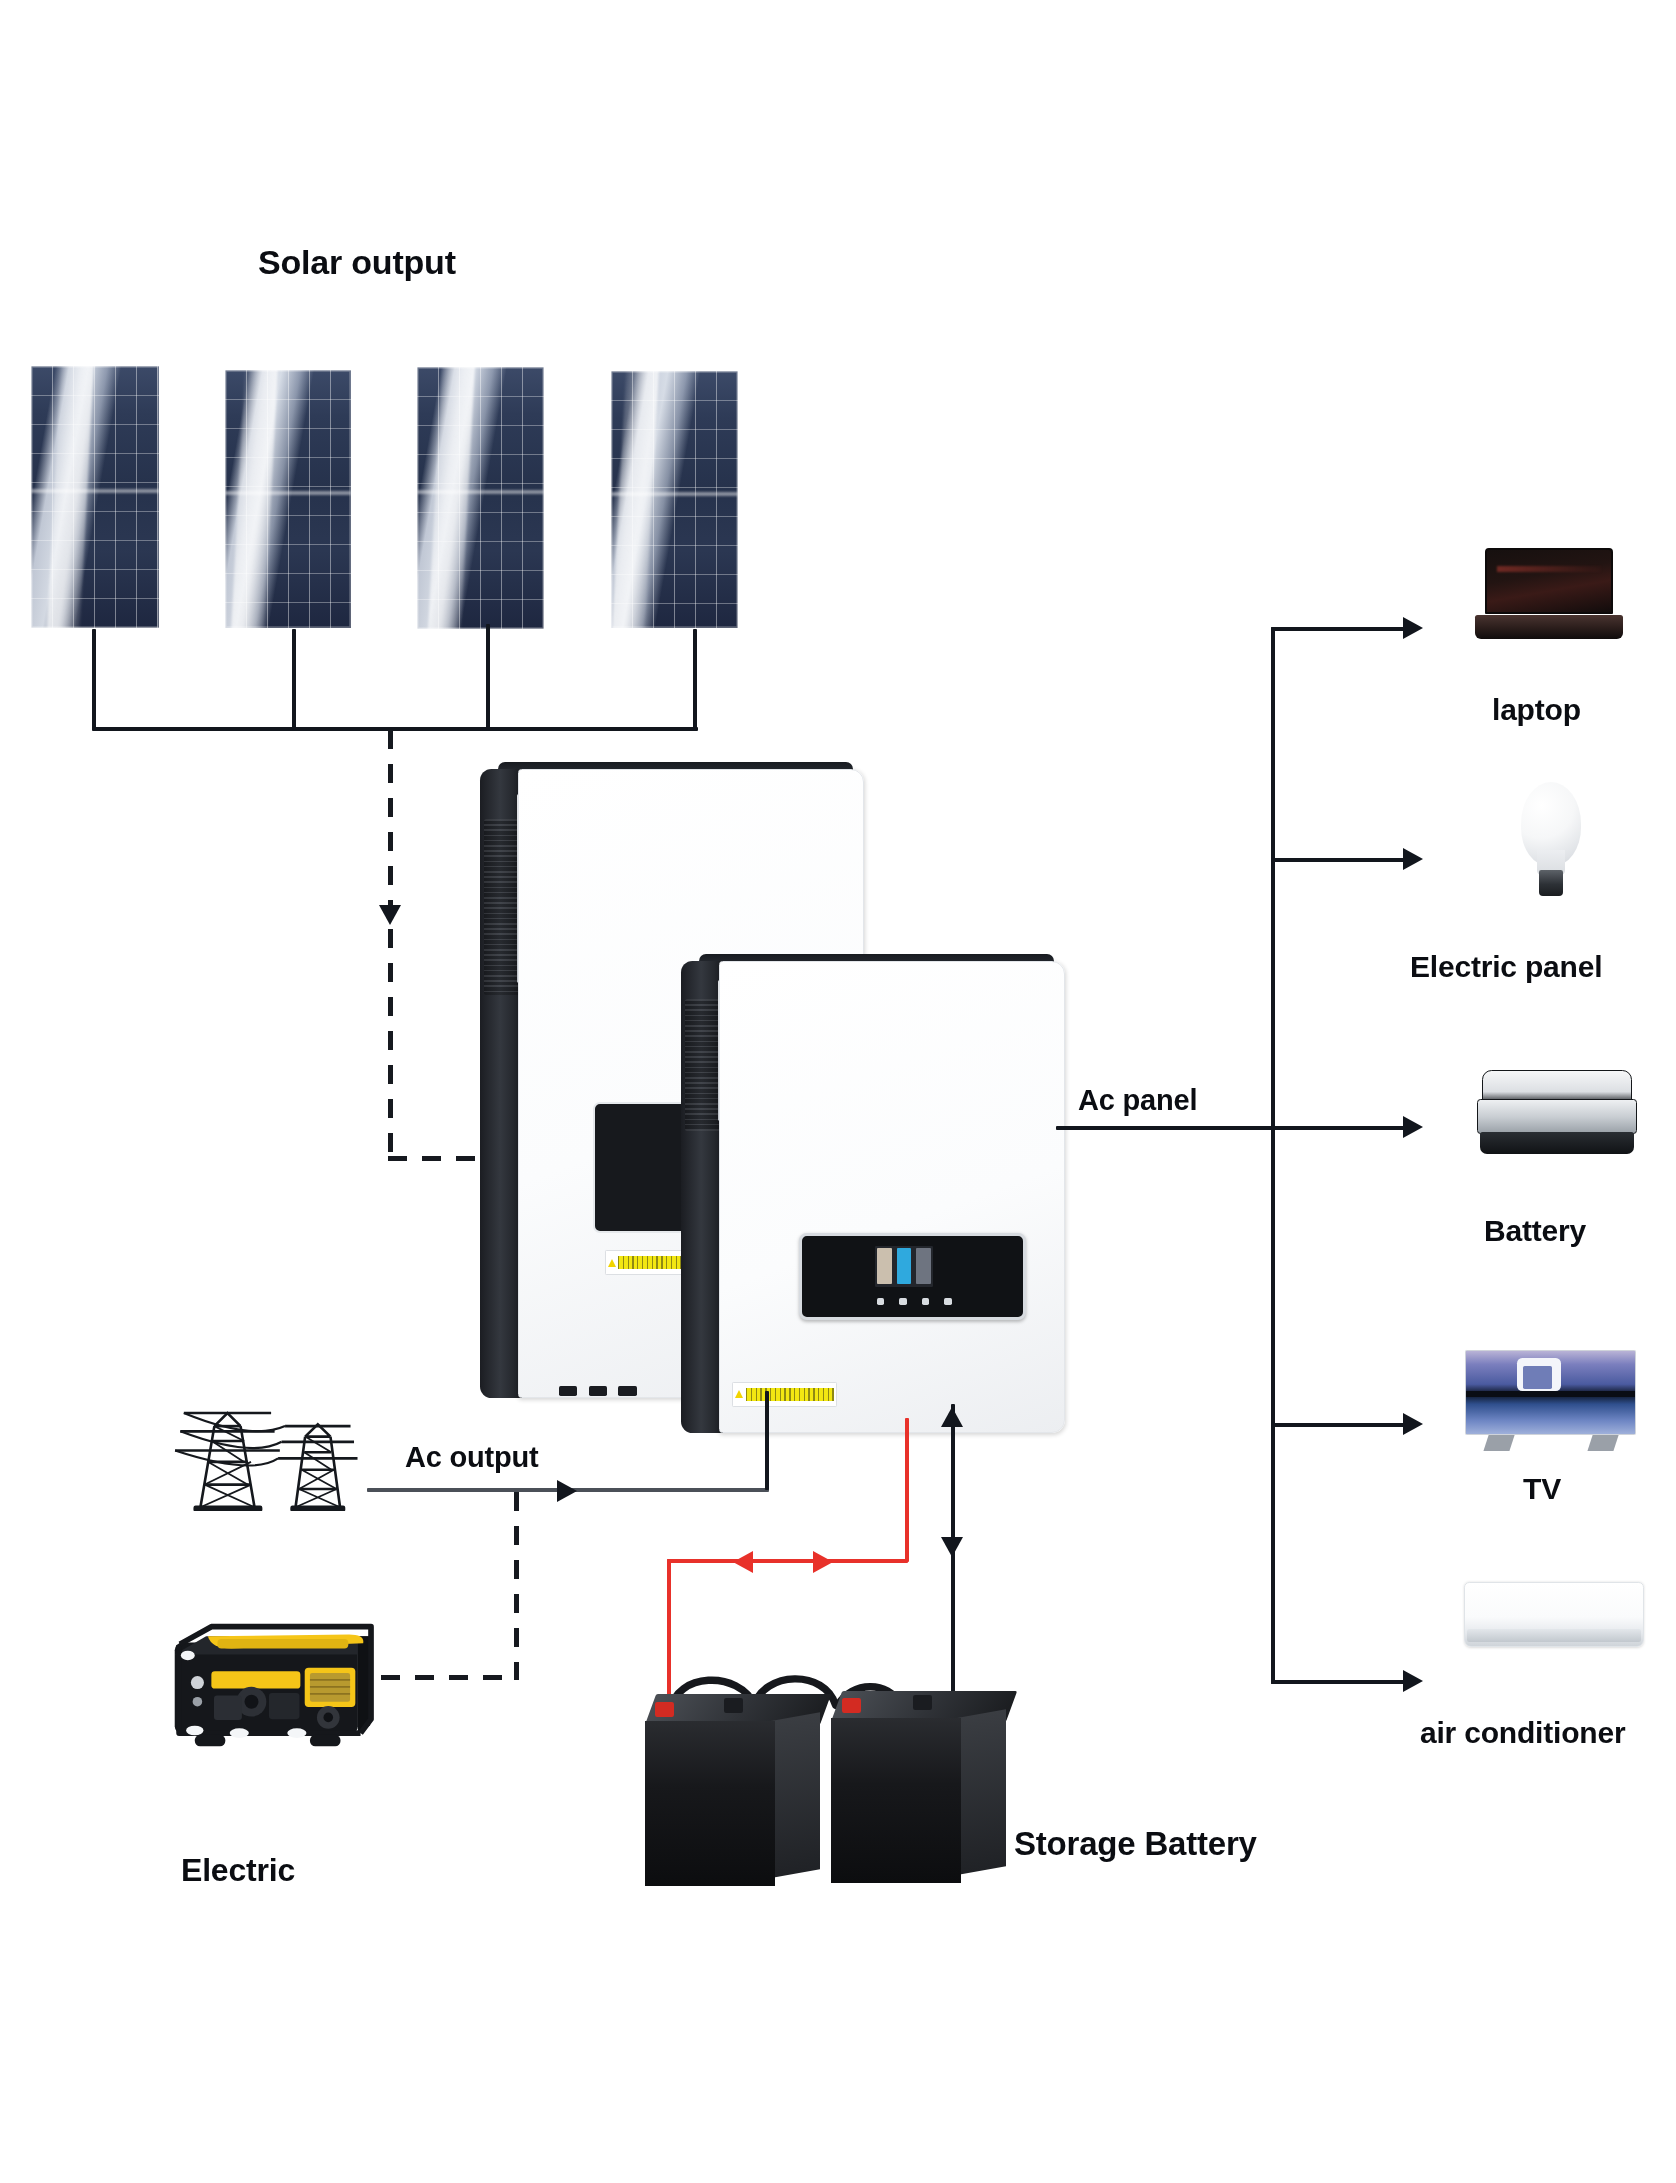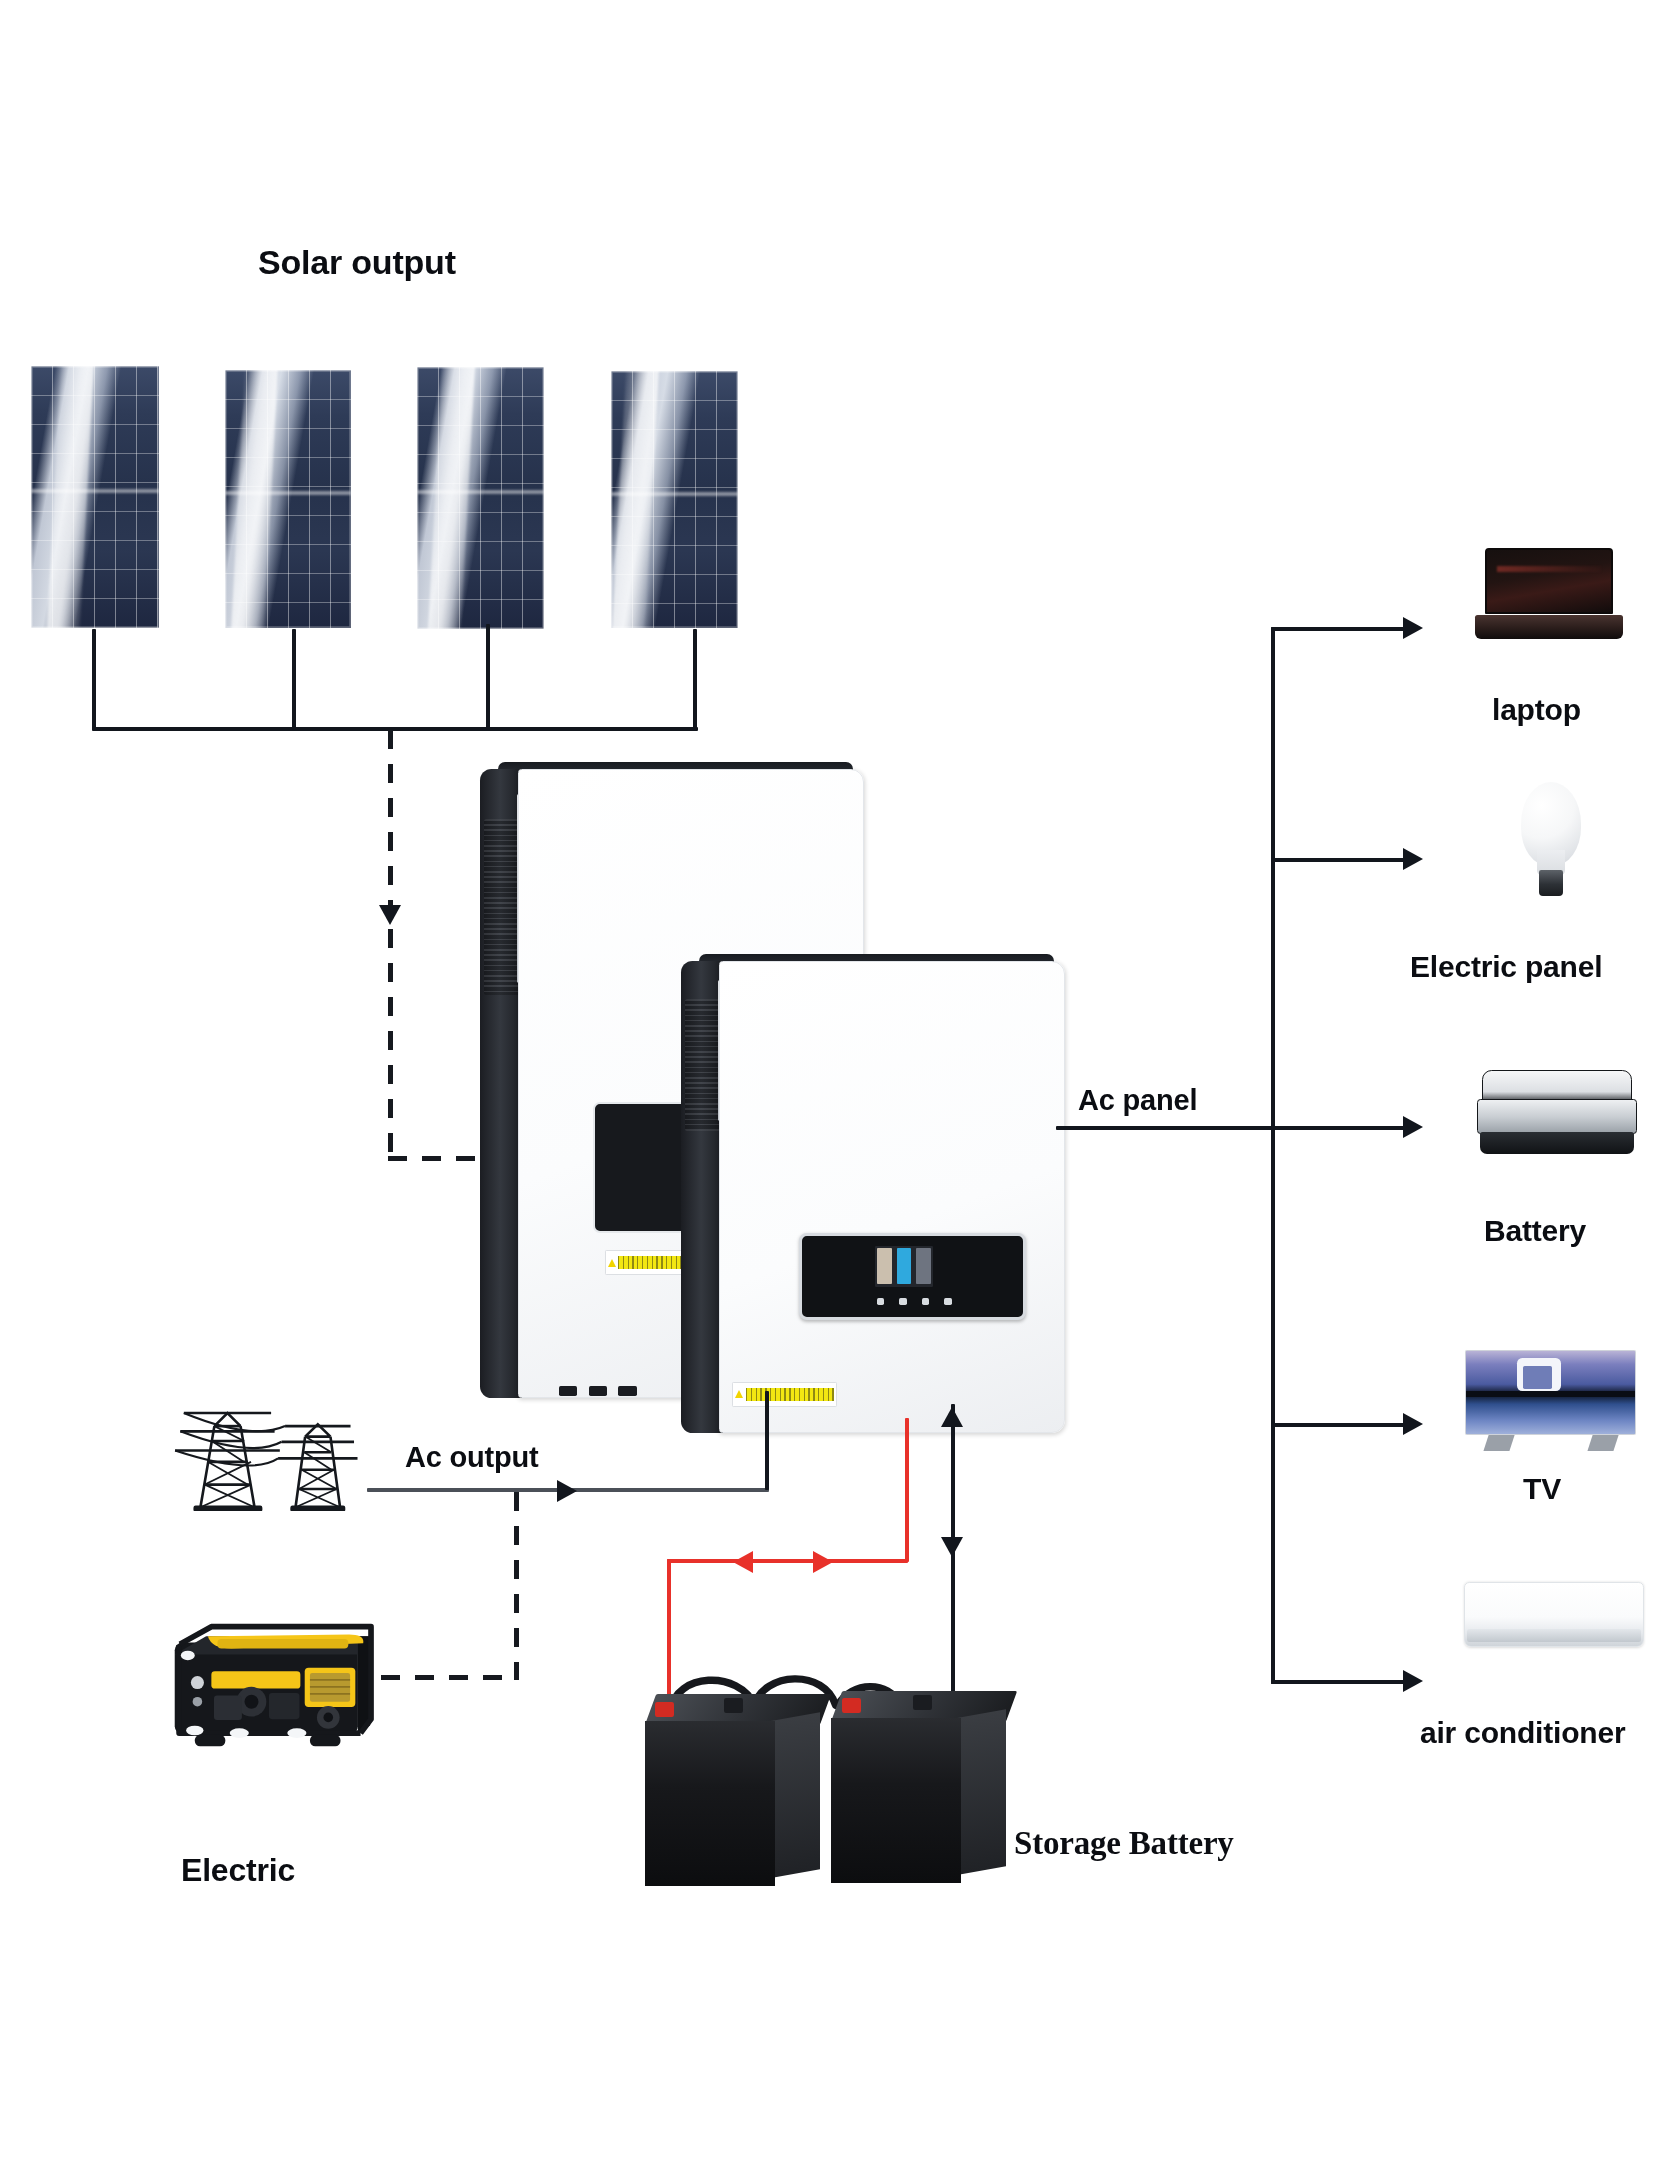--- a/index.html
+++ b/index.html
@@ -429,16 +429,16 @@
     <div class="term" style="left:79px; top:4.4px;"></div>
   </div>
   <div class="batt" style="left:831px; top:1691px; width:175px; height:192px;">
     <div class="top"></div>
     <div class="side"></div>
     <div class="face"></div>
     <div class="term pos" style="left:11.4px; top:7px;"></div>
     <div class="term" style="left:82px; top:3.5px;"></div>
   </div>
 
-  <div class="lbl" style="left:1014px; top:1825px; font-size:33px;font-family:Liberation Serif, serif;">Storage Battery</div>
+  <div class="lbl" style="left:1014px; top:1825px; font-size:33px;">Storage Battery</div>
 
 </div>
 
 
 </body></html>

